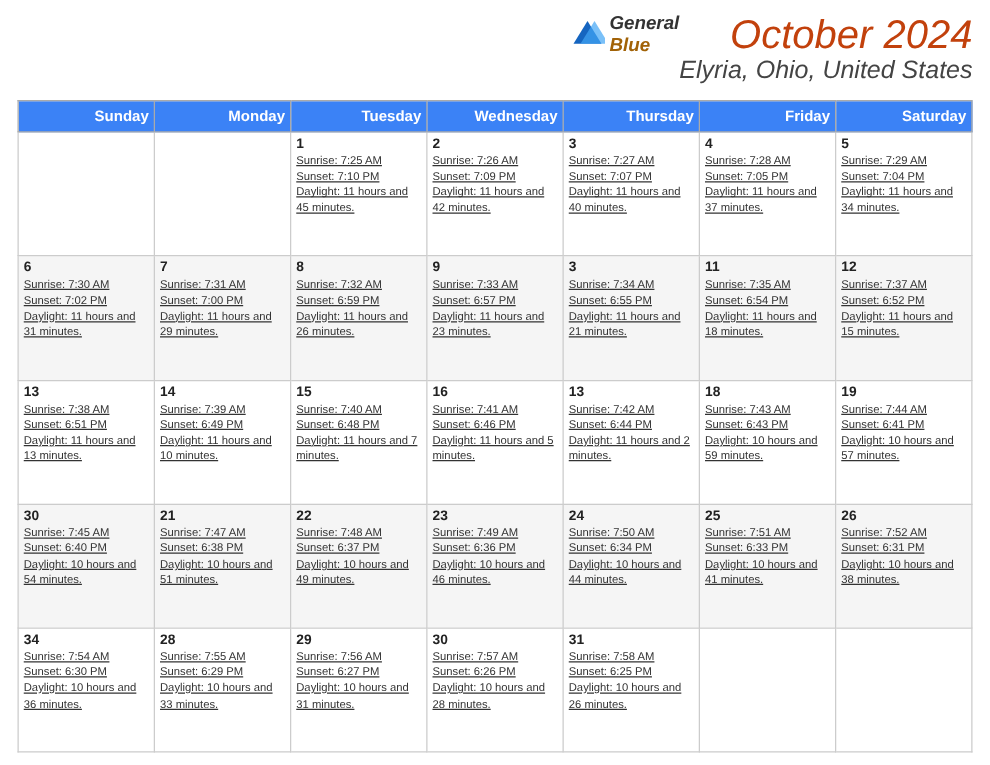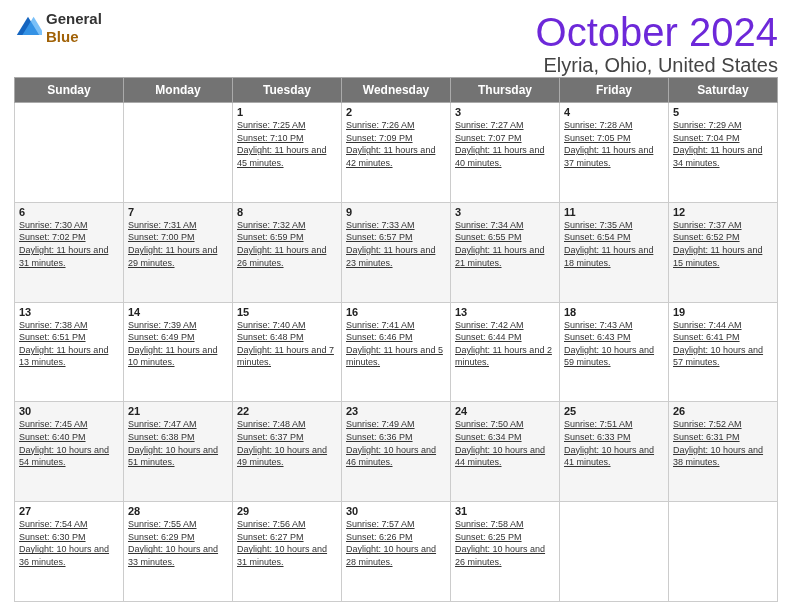--- a/index.html
+++ b/index.html
@@ -12,23 +12,24 @@
     }
     .page {
       width: 792px;
       height: 612px;
       padding: 10px 14px;
       display: flex;
       flex-direction: column;
     }
     .header {
       display: flex;
-      justify-content: space-between;
+      justify-content: flex-end;
       align-items: flex-start;
-      margin-bottom: 0;
+      margin-bottom: 12px;
+      font-style: italic;
     }
     .logo {
       display: flex;
       align-items: center;
       gap: 4px;
     }
     .logo-text {
       font-size: 15px;
       font-weight: bold;
       line-height: 1.2;
@@ -36,42 +37,42 @@
     .logo-text .general { color: #333; }
     .logo-text .blue { color: #a16207; }
     .logo-icon {
       width: 28px;
       height: 28px;
     }
     .title-block {
       text-align: right;
     }
     .month-title {
-      font-size: 40px;
+      font-size: 32px;
       font-weight: normal;
-      color: #6d28d9;
+      color: #c2410c;
       line-height: 1.1;
     }
     .location {
       font-size: 20px;
       color: #444;
     }
     .calendar {
       flex: 1;
       border-collapse: collapse;
       width: 100%;
       table-layout: fixed;
     }
     .calendar thead tr th {
-      background-color: #737373;
+      background-color: #3b82f6;
       color: #fff;
       font-size: 12px;
       font-weight: bold;
       padding: 5px 4px;
-      text-align: center;
+      text-align: right;
       border: 1px solid #aaa;
     }
     .calendar tbody tr td {
       border: 1px solid #ccc;
       vertical-align: top;
       padding: 3px 4px;
       font-size: 9.5px;
       color: #222;
       background: #fff;
       height: 82px;
@@ -159,21 +160,21 @@
         <tr>
           <td><span class="day-num">30</span><span class="day-info">Sunrise: 7:45 AM<br>Sunset: 6:40 PM<br>Daylight: 10 hours and 54 minutes.</span></td>
           <td><span class="day-num">21</span><span class="day-info">Sunrise: 7:47 AM<br>Sunset: 6:38 PM<br>Daylight: 10 hours and 51 minutes.</span></td>
           <td><span class="day-num">22</span><span class="day-info">Sunrise: 7:48 AM<br>Sunset: 6:37 PM<br>Daylight: 10 hours and 49 minutes.</span></td>
           <td><span class="day-num">23</span><span class="day-info">Sunrise: 7:49 AM<br>Sunset: 6:36 PM<br>Daylight: 10 hours and 46 minutes.</span></td>
           <td><span class="day-num">24</span><span class="day-info">Sunrise: 7:50 AM<br>Sunset: 6:34 PM<br>Daylight: 10 hours and 44 minutes.</span></td>
           <td><span class="day-num">25</span><span class="day-info">Sunrise: 7:51 AM<br>Sunset: 6:33 PM<br>Daylight: 10 hours and 41 minutes.</span></td>
           <td><span class="day-num">26</span><span class="day-info">Sunrise: 7:52 AM<br>Sunset: 6:31 PM<br>Daylight: 10 hours and 38 minutes.</span></td>
         </tr>
         <tr>
-          <td><span class="day-num">27</span><span class="day-info">Sunrise: 7:54 AM<br>Sunset: 6:30 PM<br>Daylight: 10 hours and 36 minutes.</span></td>
+          <td><span class="day-num">34</span><span class="day-info">Sunrise: 7:54 AM<br>Sunset: 6:30 PM<br>Daylight: 10 hours and 36 minutes.</span></td>
           <td><span class="day-num">28</span><span class="day-info">Sunrise: 7:55 AM<br>Sunset: 6:29 PM<br>Daylight: 10 hours and 33 minutes.</span></td>
           <td><span class="day-num">29</span><span class="day-info">Sunrise: 7:56 AM<br>Sunset: 6:27 PM<br>Daylight: 10 hours and 31 minutes.</span></td>
           <td><span class="day-num">30</span><span class="day-info">Sunrise: 7:57 AM<br>Sunset: 6:26 PM<br>Daylight: 10 hours and 28 minutes.</span></td>
           <td><span class="day-num">31</span><span class="day-info">Sunrise: 7:58 AM<br>Sunset: 6:25 PM<br>Daylight: 10 hours and 26 minutes.</span></td>
           <td class="empty-cell"></td>
           <td class="empty-cell"></td>
         </tr>
       </tbody>
   </table>
 </div>

